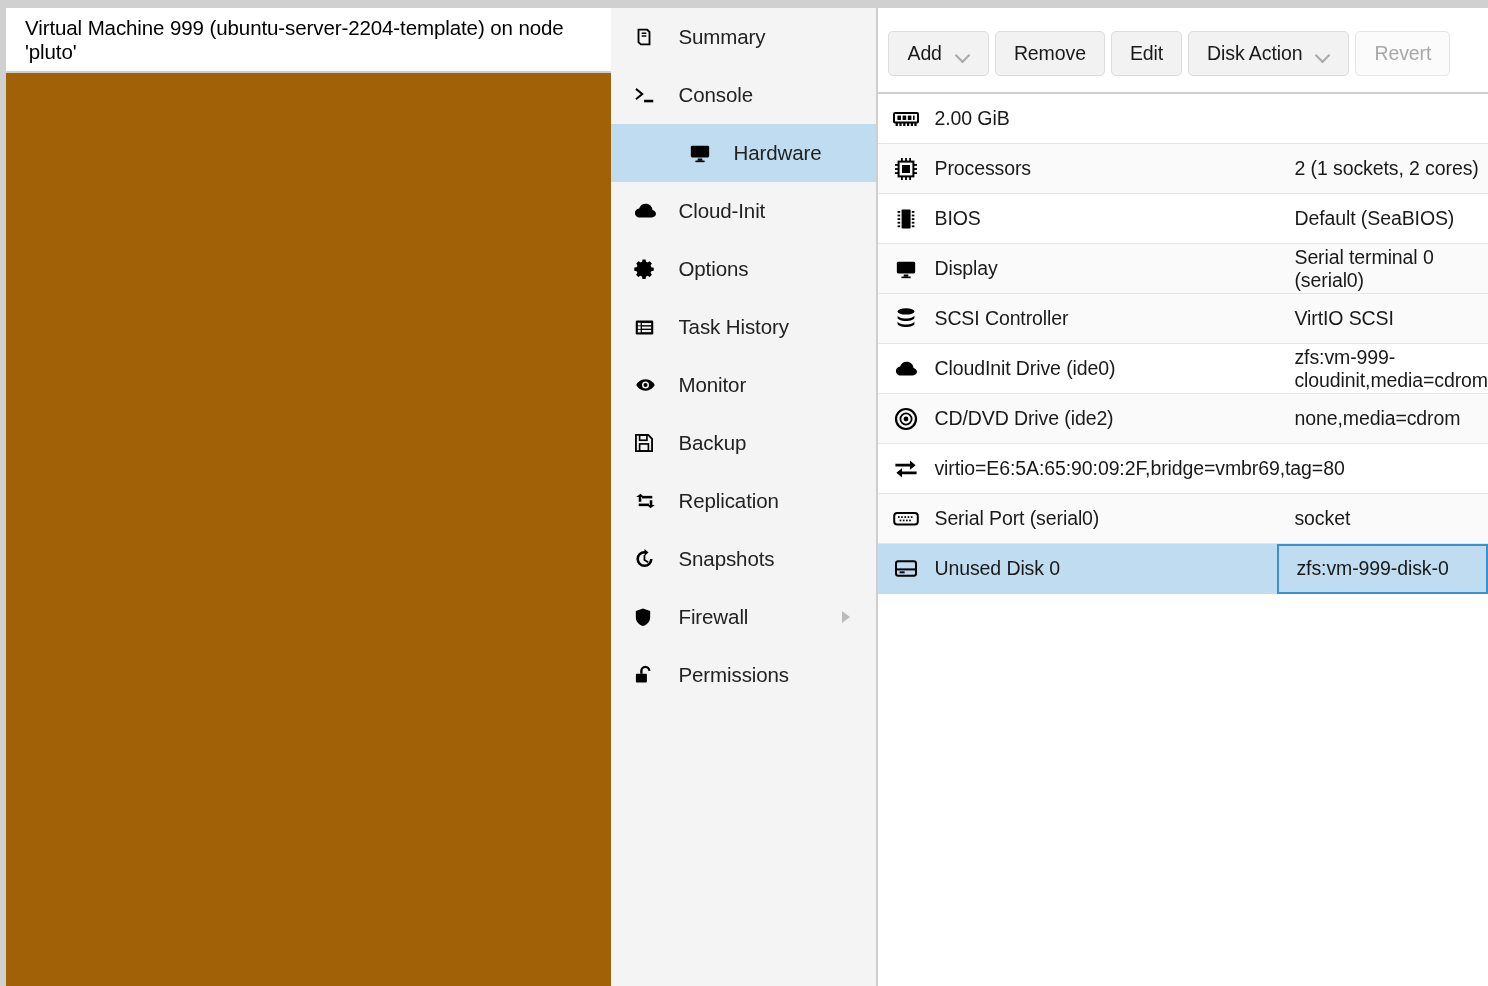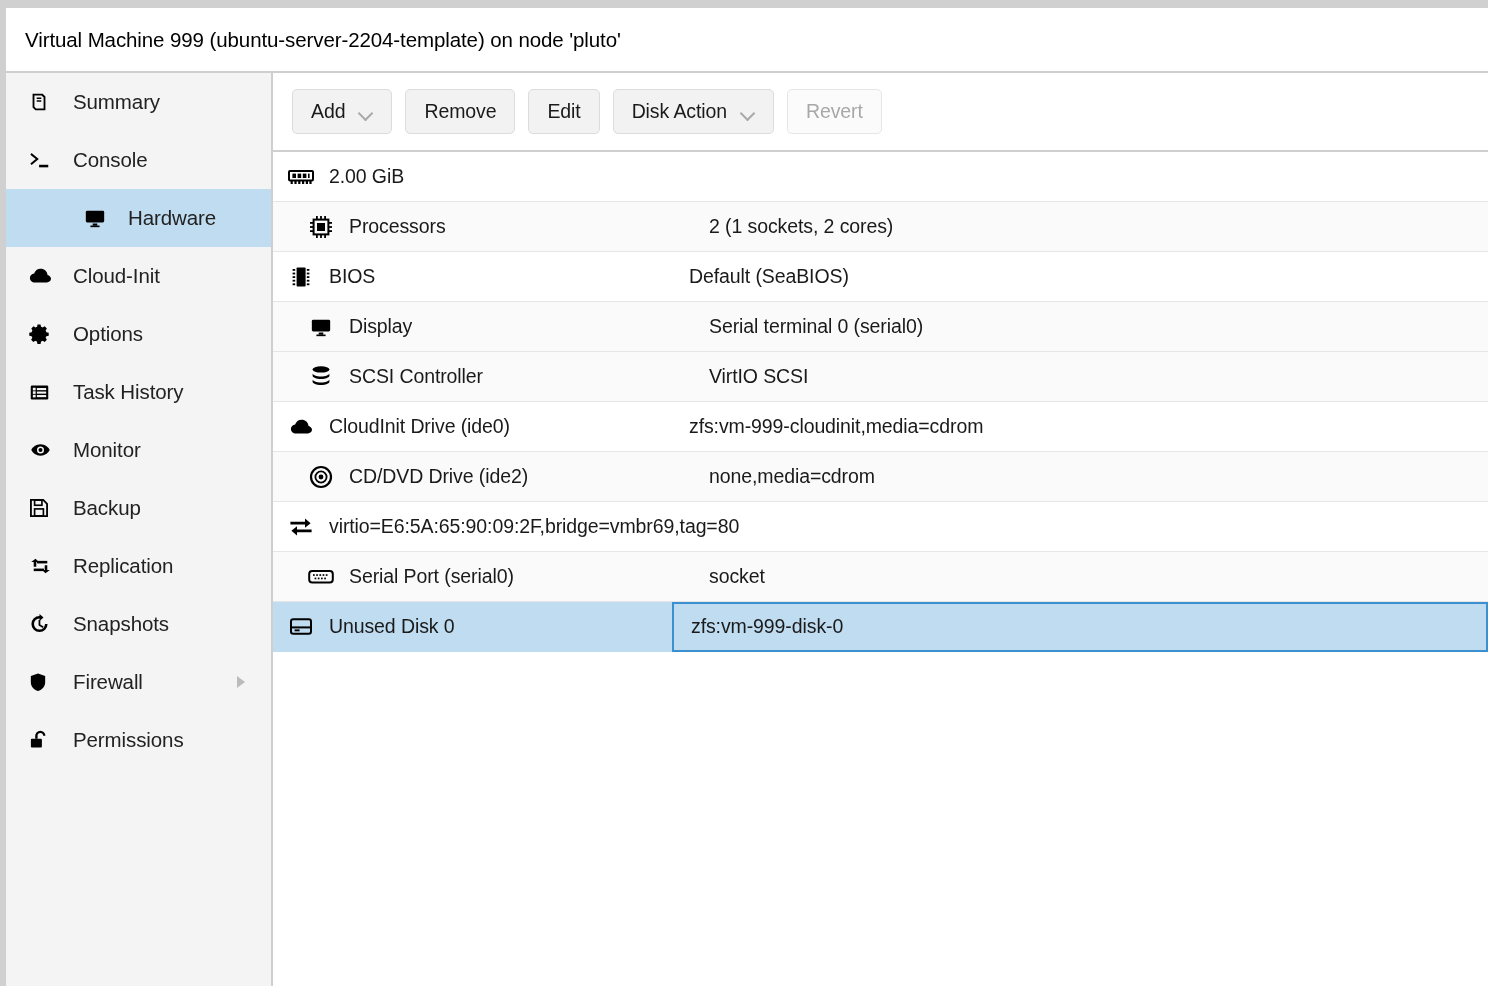--- a/index.html
+++ b/index.html
@@ -15,23 +15,23 @@
     color: #000;
     overflow: hidden;
   }
 
   .app {
     position: absolute;
     left: 6px;
     top: 8px;
     width: 1482px;
     height: 978px;
-    background: #d946ef;
-    display: flex;
-    flex-direction: column;
+    background: #a16207;
+    display: flex;
+    flex-direction: row;
     overflow: hidden;
   }
 
   
   .titlebar {
     height: 65px;
     min-height: 65px;
     background: #ffffff;
     border-bottom: 2px solid #cfcfcf;
     display: flex;
@@ -109,24 +109,25 @@
     background: #ffffff;
   }
 
   
   .toolbar {
     height: 79px;
     min-height: 79px;
     background: #ffffff;
     display: flex;
     align-items: center;
-    padding-left: 19px;
-    gap: 13px;
+    padding-left: 10px;
+    gap: 6px;
     box-sizing: border-box;
     border-bottom: 2px solid #cfcfcf;
+    margin-top: 7px;
   }
   .tb-btn {
     height: 45px;
     background: #f2f2f2;
     border: 1px solid #dcdcdc;
     border-radius: 5px;
     display: inline-flex;
     align-items: center;
     justify-content: center;
     padding: 0 18px;
@@ -168,21 +169,21 @@
   }
   .hw-row {
     height: 50px;
     display: flex;
     align-items: center;
     border-bottom: 1px solid #e6e6e6;
     box-sizing: border-box;
     background: #ffffff;
     cursor: default;
   }
-  .hw-row.alt { background: #fafafa; padding-left: 20px; }
+  .hw-row.alt { background: #fafafa; }
   .hw-row.selected { background: #bfdcf0; border-bottom-color: #bfdcf0; }
 
   .hw-icon {
     width: 56px;
     min-width: 56px;
     display: flex;
     align-items: center;
     justify-content: center;
     color: #000;
   }

